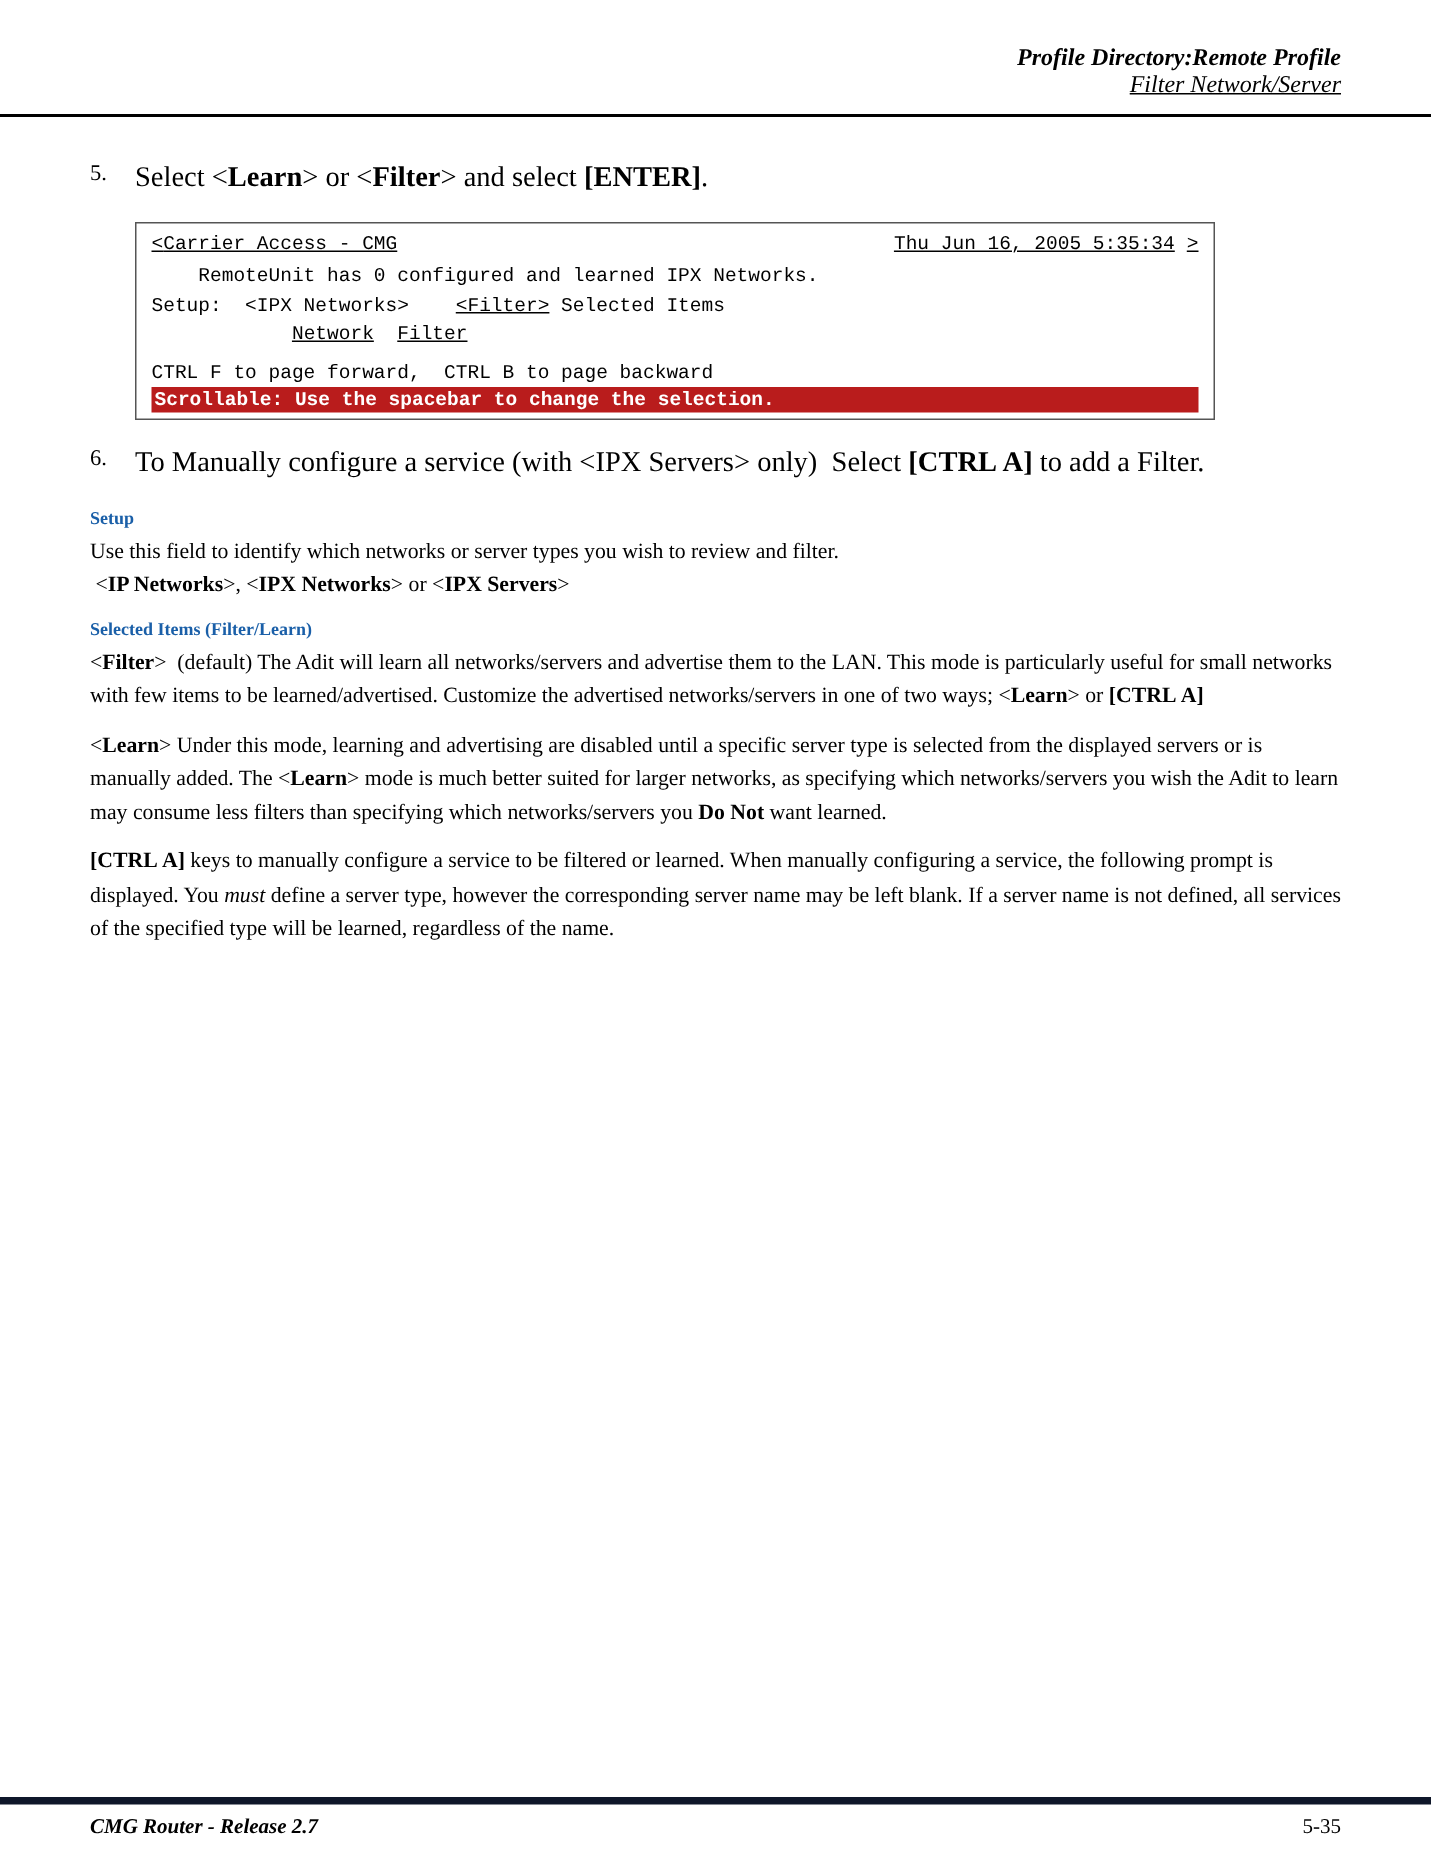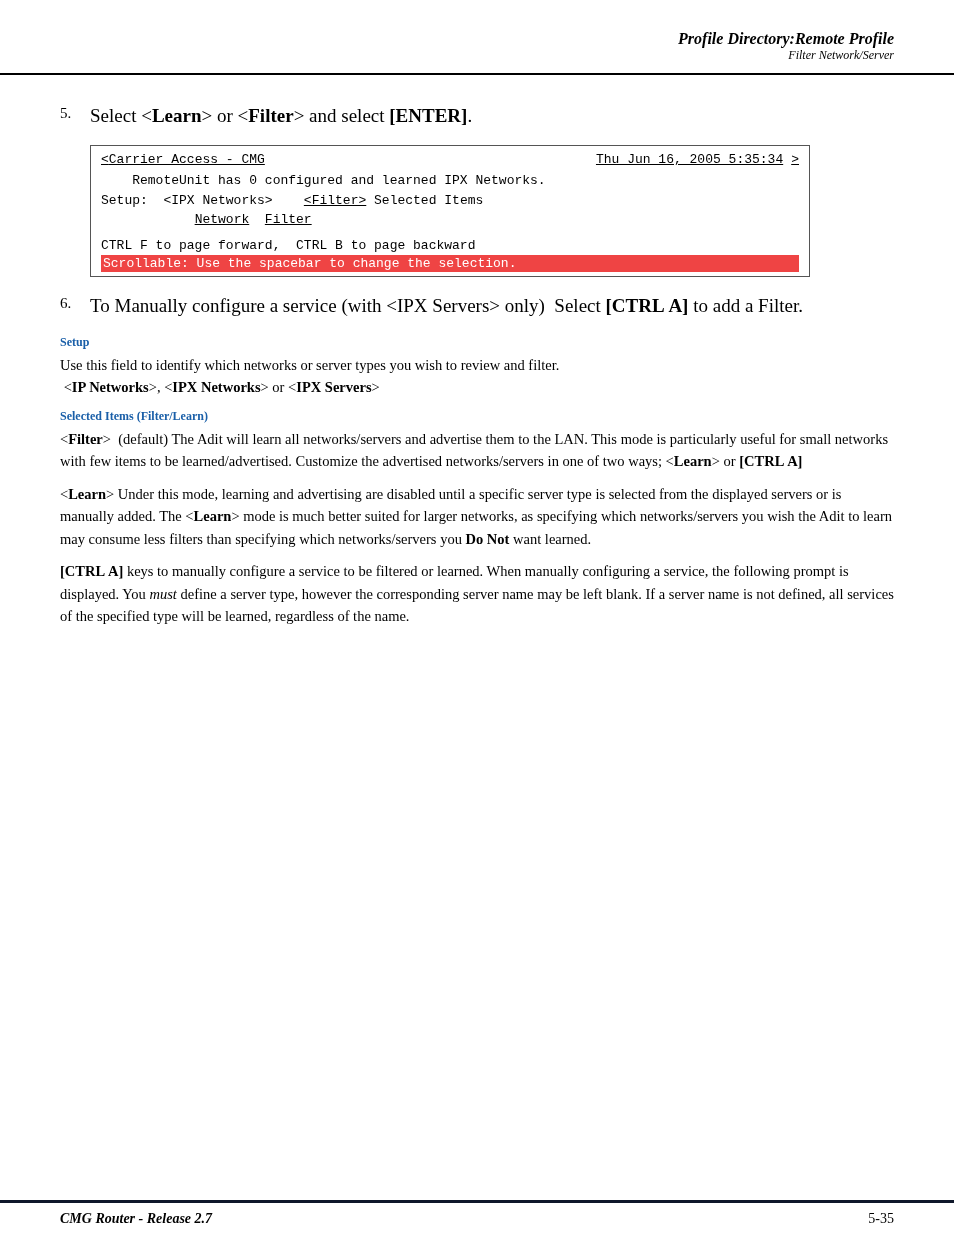--- a/index.html
+++ b/index.html
@@ -25,22 +25,23 @@
       text-align: right;
       border-bottom: 2px solid #000;
       margin-bottom: 0;
     }
     .header-title {
       font-size: 16px;
       font-weight: bold;
       font-style: italic;
     }
     .header-subtitle {
-      font-size: 12px;
-      font-style: italic;
+      font-size: 16px;
+      font-style: italic;
+      text-decoration: underline;
     }
     .content {
       padding: 30px 60px 20px 60px;
       flex: 1;
     }
     .step {
       display: flex;
       margin-bottom: 18px;
     }
     .step-num {
@@ -67,24 +68,25 @@
     .terminal-header span {
       text-decoration: underline;
     }
     .terminal-line {
       line-height: 1.5;
     }
     .terminal-underline {
       text-decoration: underline;
     }
     .terminal-highlight {
-      background: #ef4444;
+      background: #b91c1c;
       color: #fff;
       display: block;
       padding: 1px 2px;
+      font-weight: bold;
     }
     .section-heading {
       font-size: 18px;
       font-weight: bold;
       font-style: italic;
       color: #1a5fa8;
       margin-top: 22px;
       margin-bottom: 10px;
     }
     .sub-heading {
@@ -93,21 +95,21 @@
       color: #1a5fa8;
       margin-top: 10px;
       margin-bottom: 4px;
     }
     .body-text {
       font-size: 14.5px;
       line-height: 1.55;
       margin-bottom: 10px;
     }
     .footer {
-      border-top: 3px solid #0f172a;
+      border-top: 5px solid #0f172a;
       display: flex;
       justify-content: space-between;
       padding: 8px 60px;
       font-size: 14px;
     }
     .footer-left {
       font-style: italic;
       font-weight: bold;
     }
     .footer-right {

